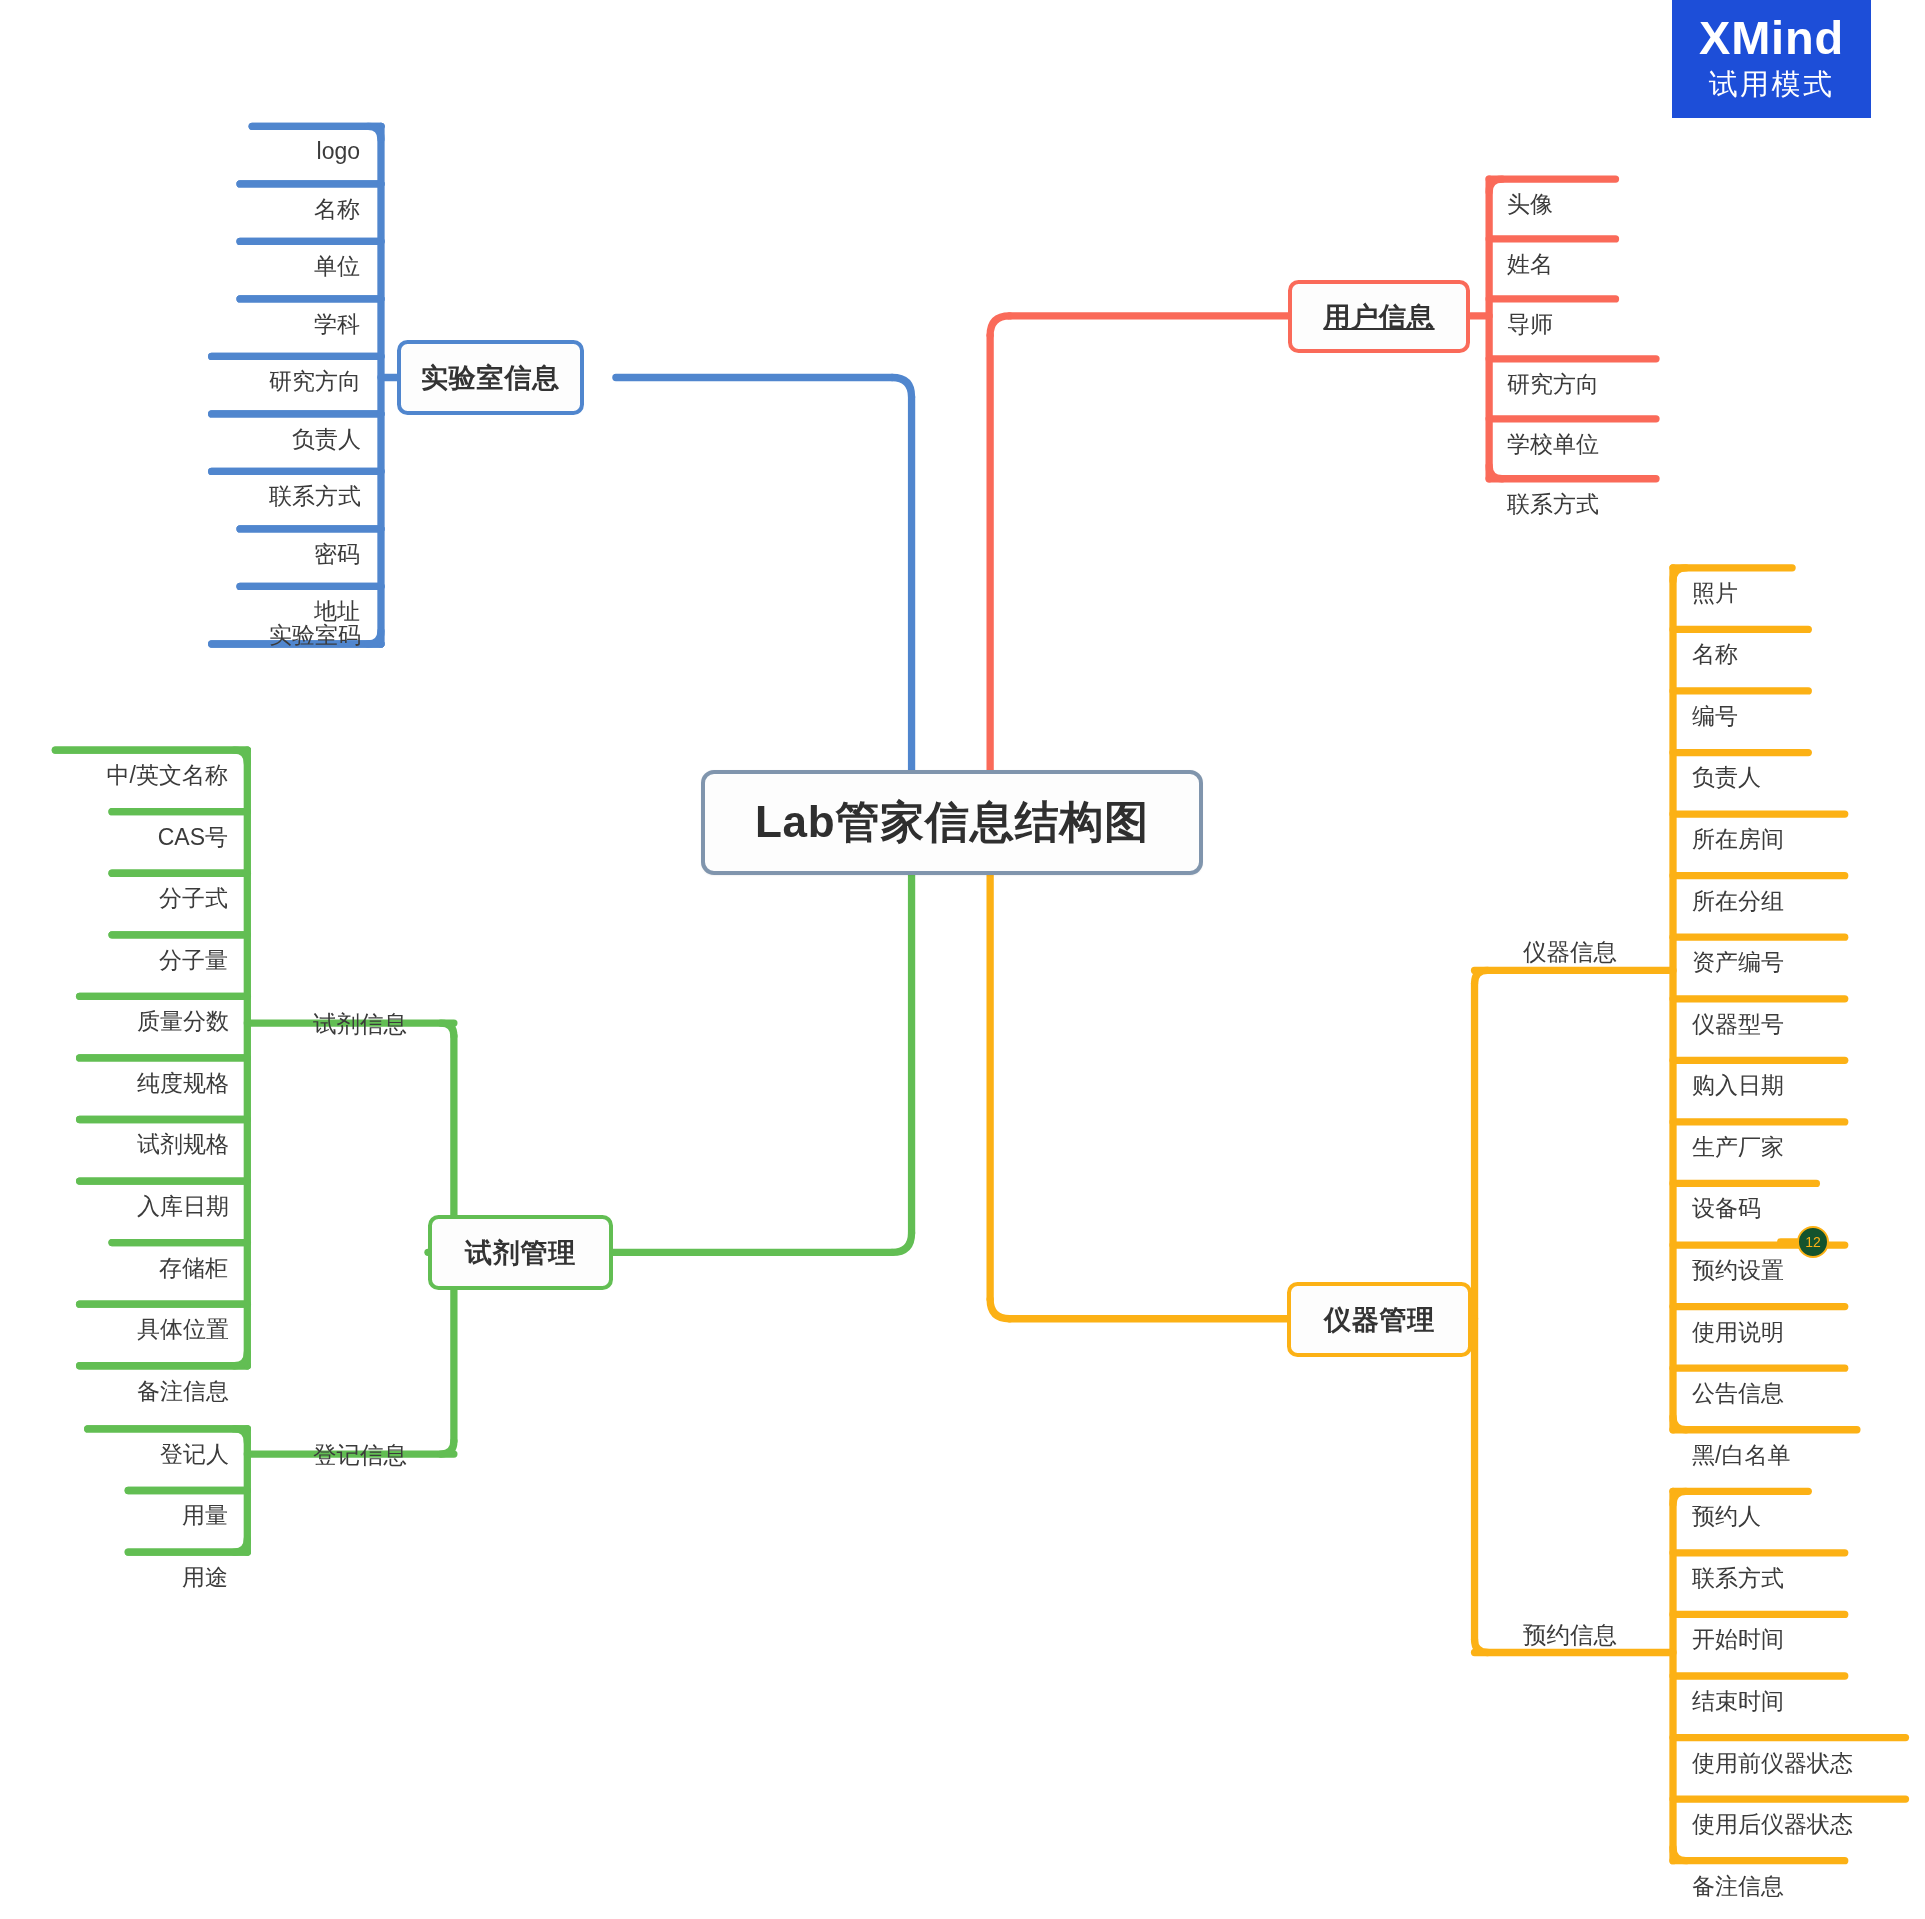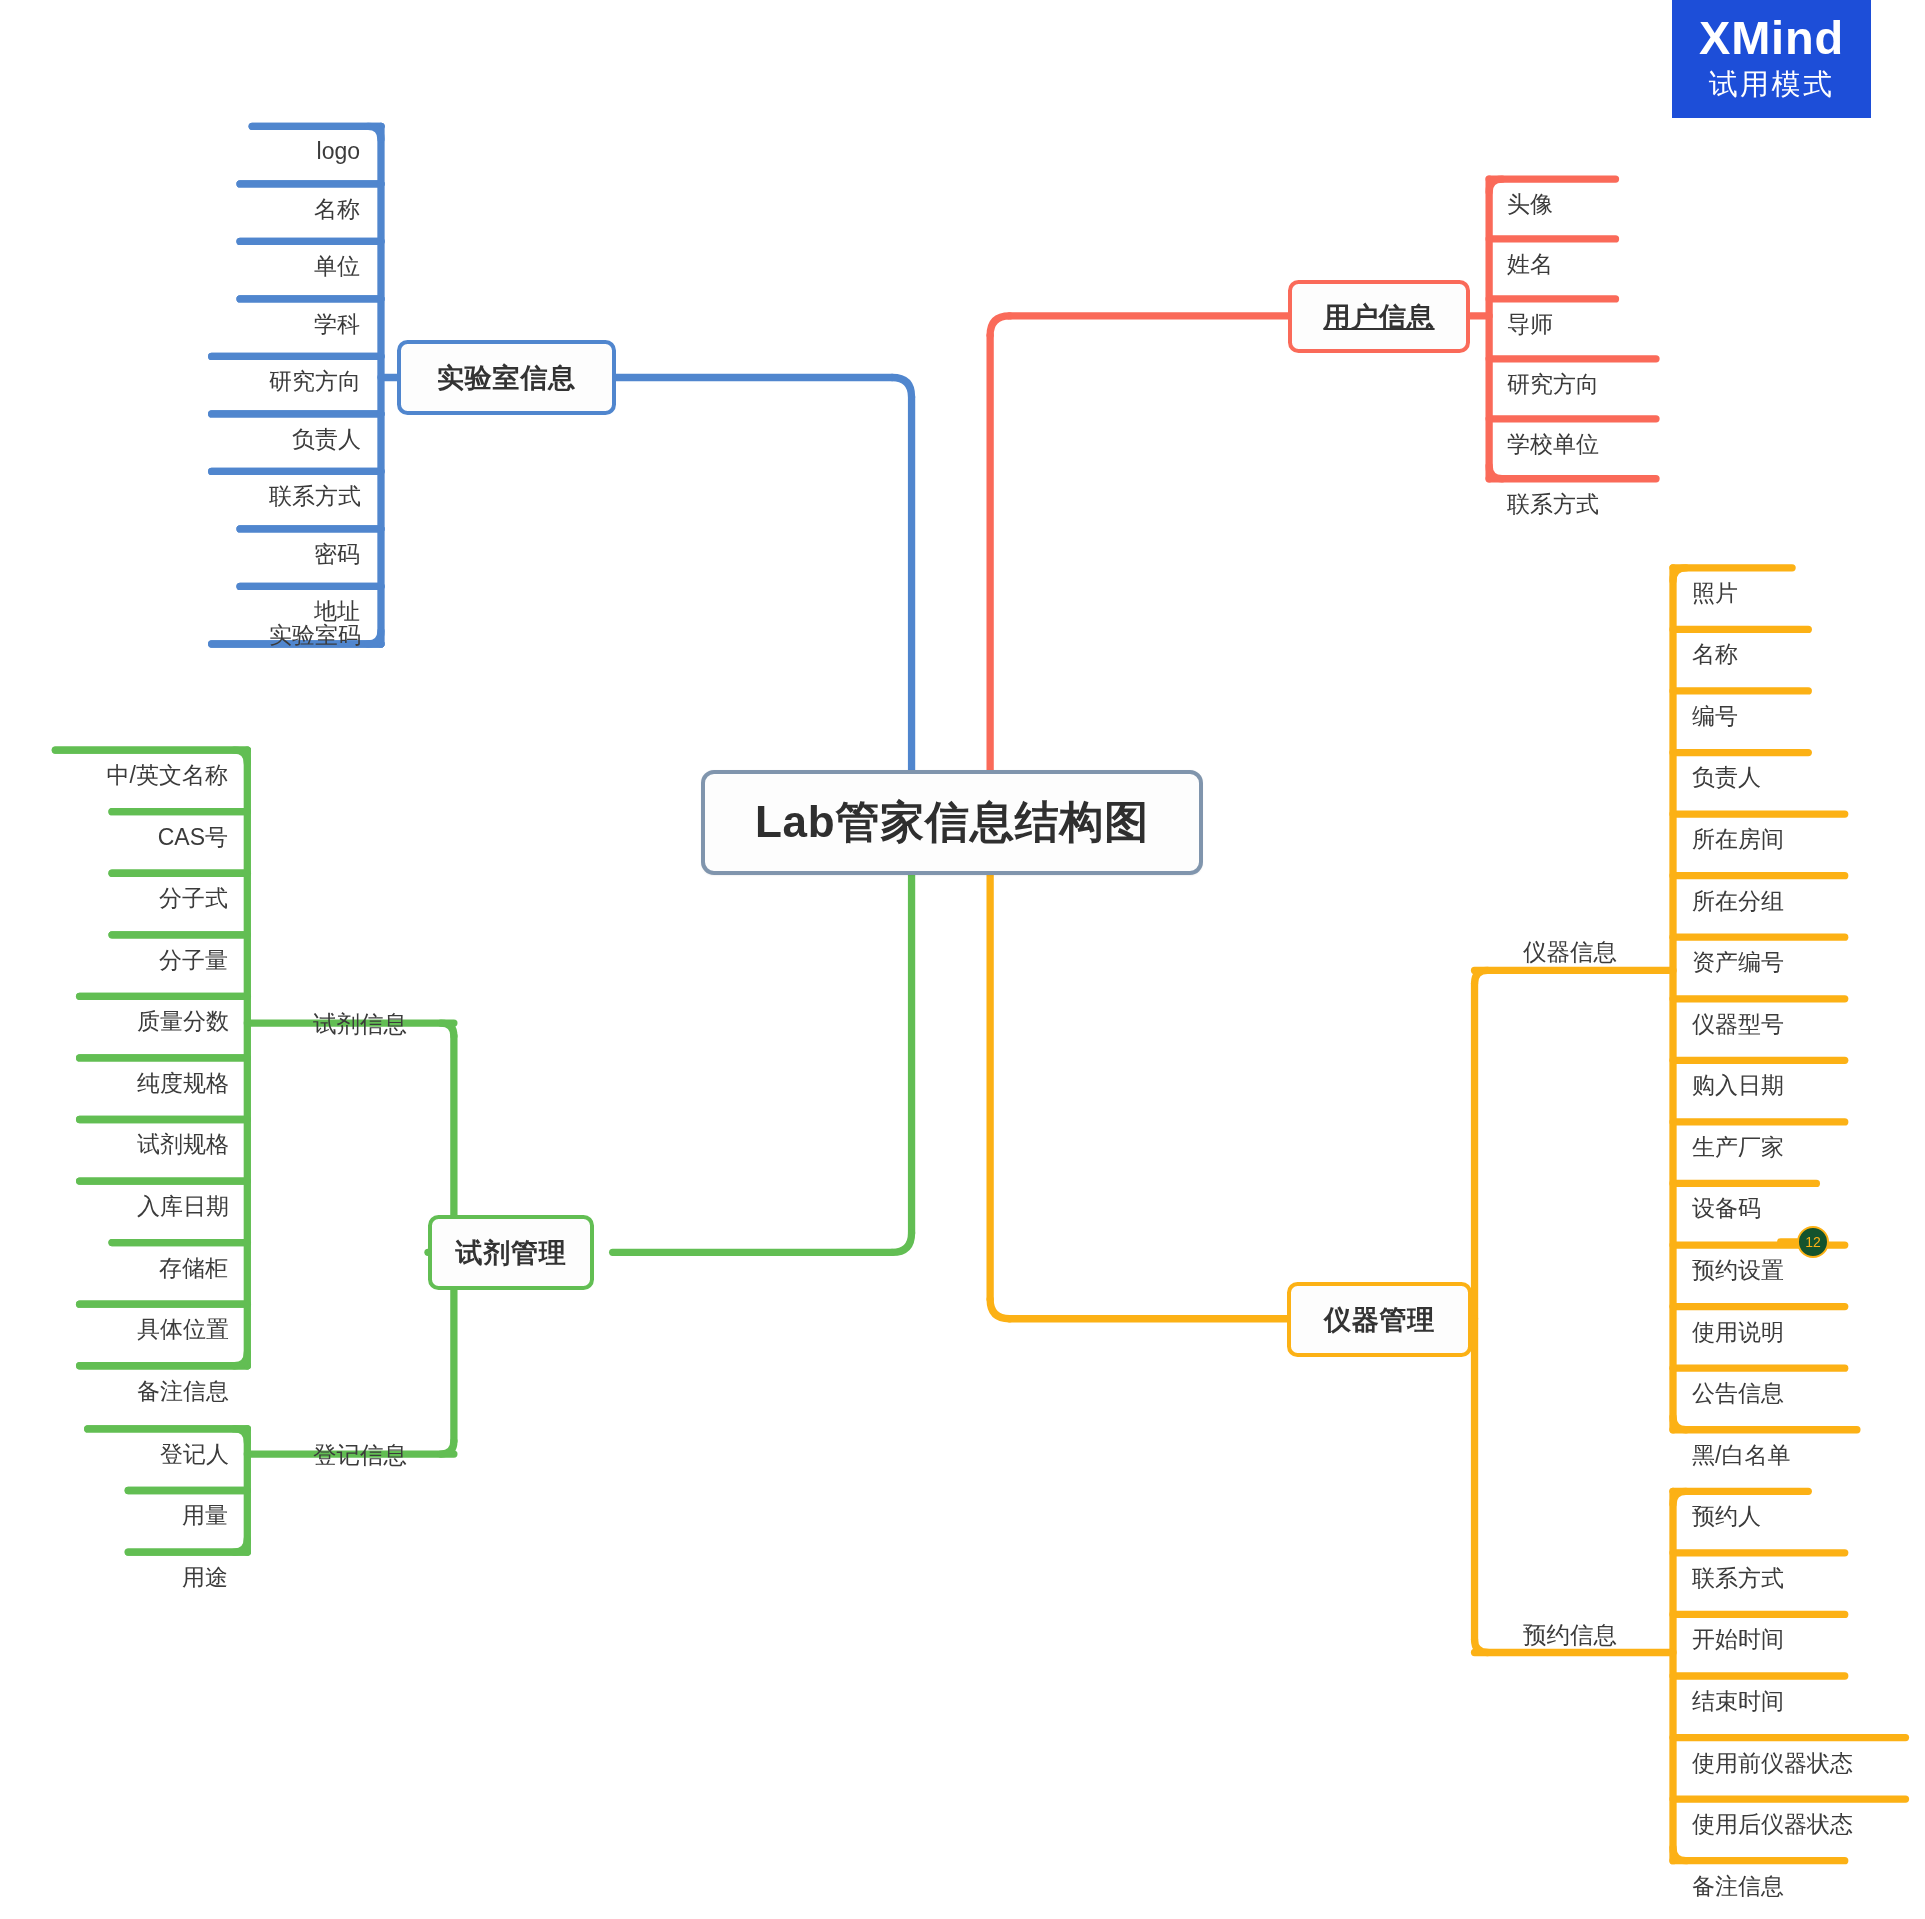--- a/index.html
+++ b/index.html
@@ -206,29 +206,29 @@
       <path d="M 1222 1080 V 1604" fill="none" stroke="#fcb115" stroke-width="9" stroke-linecap="round" stroke-linejoin="round"></path>
       <path d="M 1222 1604 Q 1222 1628 1246 1628" fill="none" stroke="#fcb115" stroke-width="9" stroke-linecap="round" stroke-linejoin="round"></path>
       <path d="M 1246 1628 H 1588" fill="none" stroke="#fcb115" stroke-width="9" stroke-linecap="round" stroke-linejoin="round"></path>
       <path d="M 2198 1533 H 2218" fill="none" stroke="#fcb115" stroke-width="9" stroke-linecap="round" stroke-linejoin="round"></path>
     </svg>
 
   <div class="node root" style="left:701px; top:770px; width:502px; height:105px;">
     <span>Lab管家信息结构图</span>
   </div>
 
-  <div class="node main blue" style="left:397px; top:340px; width:219px; height:75px;">
+  <div class="node main blue" style="left:397px; top:340px; width:187px; height:75px;">
     <span>实验室信息</span>
   </div>
 
   <div class="node main red" style="left:1288px; top:280px; width:182px; height:73px;text-decoration:underline;">
     <span>用户信息</span>
   </div>
 
-  <div class="node main green" style="left:428px; top:1215px; width:166px; height:75px;">
+  <div class="node main green" style="left:428px; top:1215px; width:185px; height:75px;">
     <span>试剂管理</span>
   </div>
 
   <div class="node main orange" style="left:1287px; top:1282px; width:185px; height:75px;">
     <span>仪器管理</span>
   </div>
 
   <div class="node group" style="left:267px; top:1005px; width:186px; height:37px;">
     <span>试剂信息</span>
   </div>

